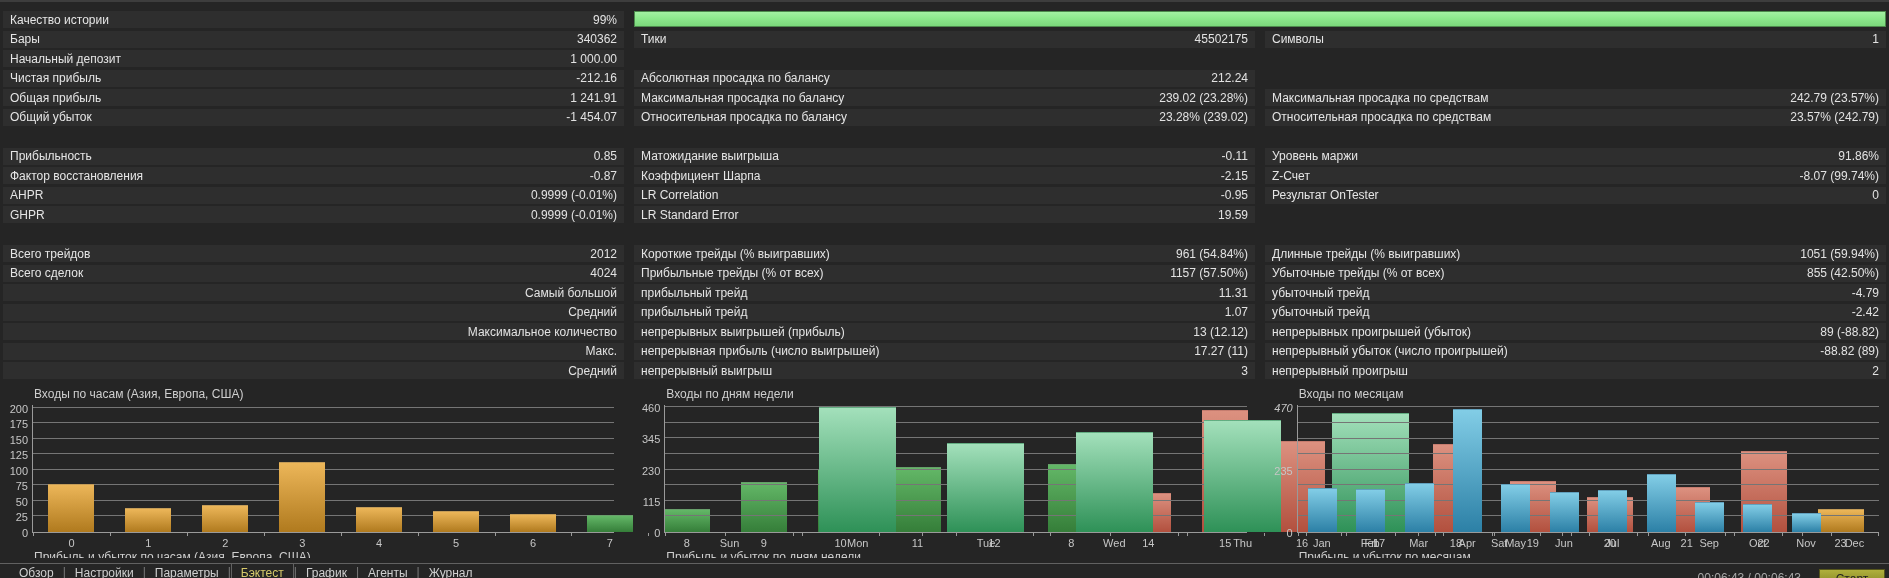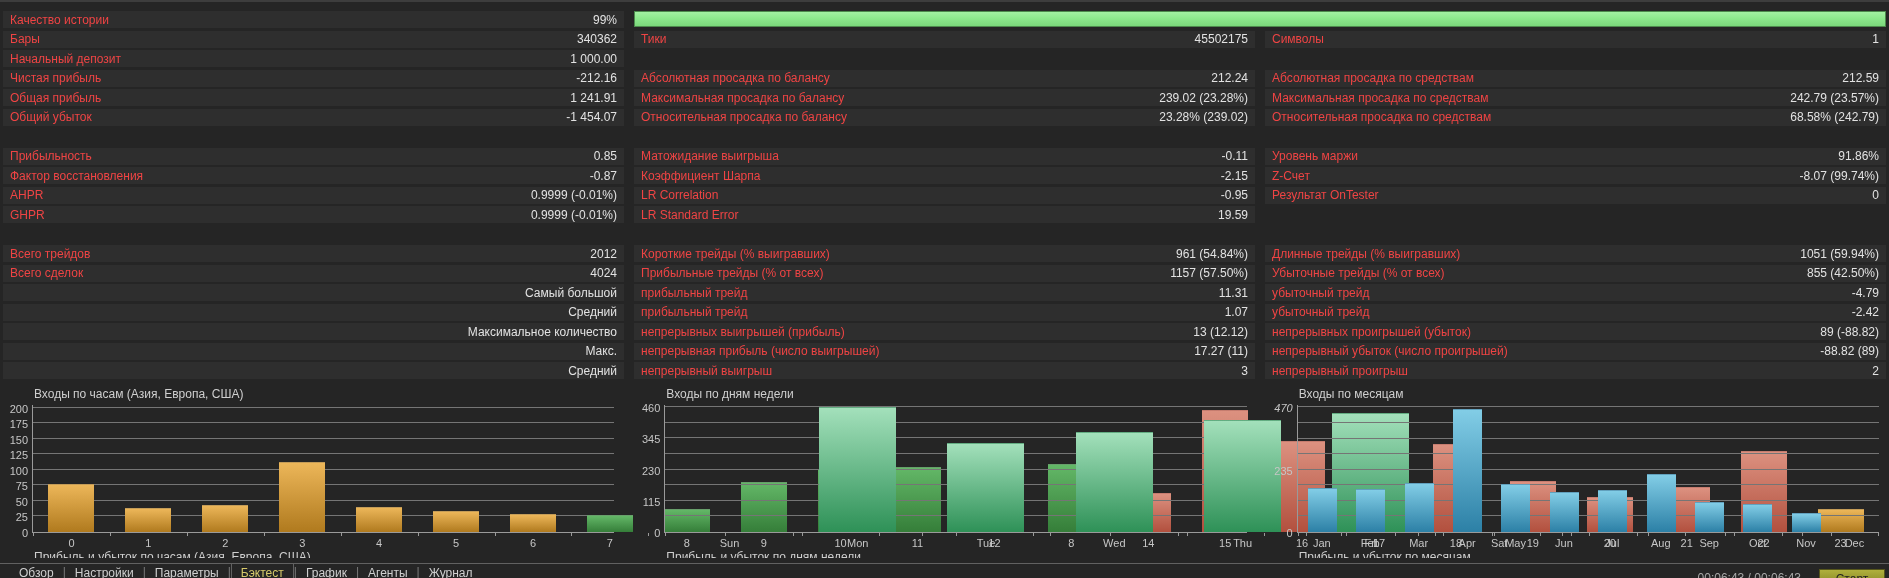--- a/index.html
+++ b/index.html
@@ -12,21 +12,21 @@
   
   .stats { position:absolute; left:0; top:8px; width:100%; padding:0 3px; }
   .stat-row { display:grid; grid-template-columns:1fr 1fr 1fr; column-gap:10px; height:19.5px; }
   .stat-row.blank { background:transparent; }
   .stat-cell {
     height:17px; margin-top:1px; background:#2e2e2e;
     display:flex; justify-content:space-between; align-items:center;
     padding:0 7px; white-space:nowrap; overflow:hidden;
   }
   .stat-cell.empty { background:transparent; }
-  .stat-cell .lbl { color:#ef4444; }
+  .stat-cell .lbl { color:#e5e5e5; }
   .stat-cell .val { color:#e2e2e2; margin-left:auto; }
   .quality-bar {
     grid-column:2 / 4; height:16px; margin-top:1px;
     background:linear-gradient(to bottom,#a2f0a2 0%, #8de88d 45%, #7bd87b 100%);
     border:1px solid #4d8a4d;
   }
   
   .charts { position:absolute; left:0; top:385px; width:100%; display:flex; gap:16px; padding:0 4px; }
   .chart-panel { flex:1; position:relative; }
   .chart-title { height:16px; line-height:15px; color:#cfcfcf; padding-left:30px; white-space:nowrap; overflow:hidden; }
@@ -97,24 +97,20 @@
       </div>
       <div class="stat-row">
         <div class="stat-cell">
           <span class="lbl">Чистая прибыль</span>
           <span class="val">-212.16</span>
         </div>
         <div class="stat-cell">
           <span class="lbl">Абсолютная просадка по балансу</span>
           <span class="val">212.24</span>
         </div>
-        <div class="stat-cell">
-          <span class="lbl">Абсолютная просадка по средствам</span>
-          <span class="val">212.59</span>
-        </div>
       </div>
       <div class="stat-row">
         <div class="stat-cell">
           <span class="lbl">Общая прибыль</span>
           <span class="val">1 241.91</span>
         </div>
         <div class="stat-cell">
           <span class="lbl">Максимальная просадка по балансу</span>
           <span class="val">239.02 (23.28%)</span>
         </div>
@@ -127,21 +123,21 @@
         <div class="stat-cell">
           <span class="lbl">Общий убыток</span>
           <span class="val">-1 454.07</span>
         </div>
         <div class="stat-cell">
           <span class="lbl">Относительная просадка по балансу</span>
           <span class="val">23.28% (239.02)</span>
         </div>
         <div class="stat-cell">
           <span class="lbl">Относительная просадка по средствам</span>
-          <span class="val">68.58% (242.79)</span>
+          <span class="val">23.57% (242.79)</span>
         </div>
       </div>
       <div class="stat-row blank"></div>
       <div class="stat-row">
         <div class="stat-cell">
           <span class="lbl">Прибыльность</span>
           <span class="val">0.85</span>
         </div>
         <div class="stat-cell">
           <span class="lbl">Матожидание выигрыша</span>

